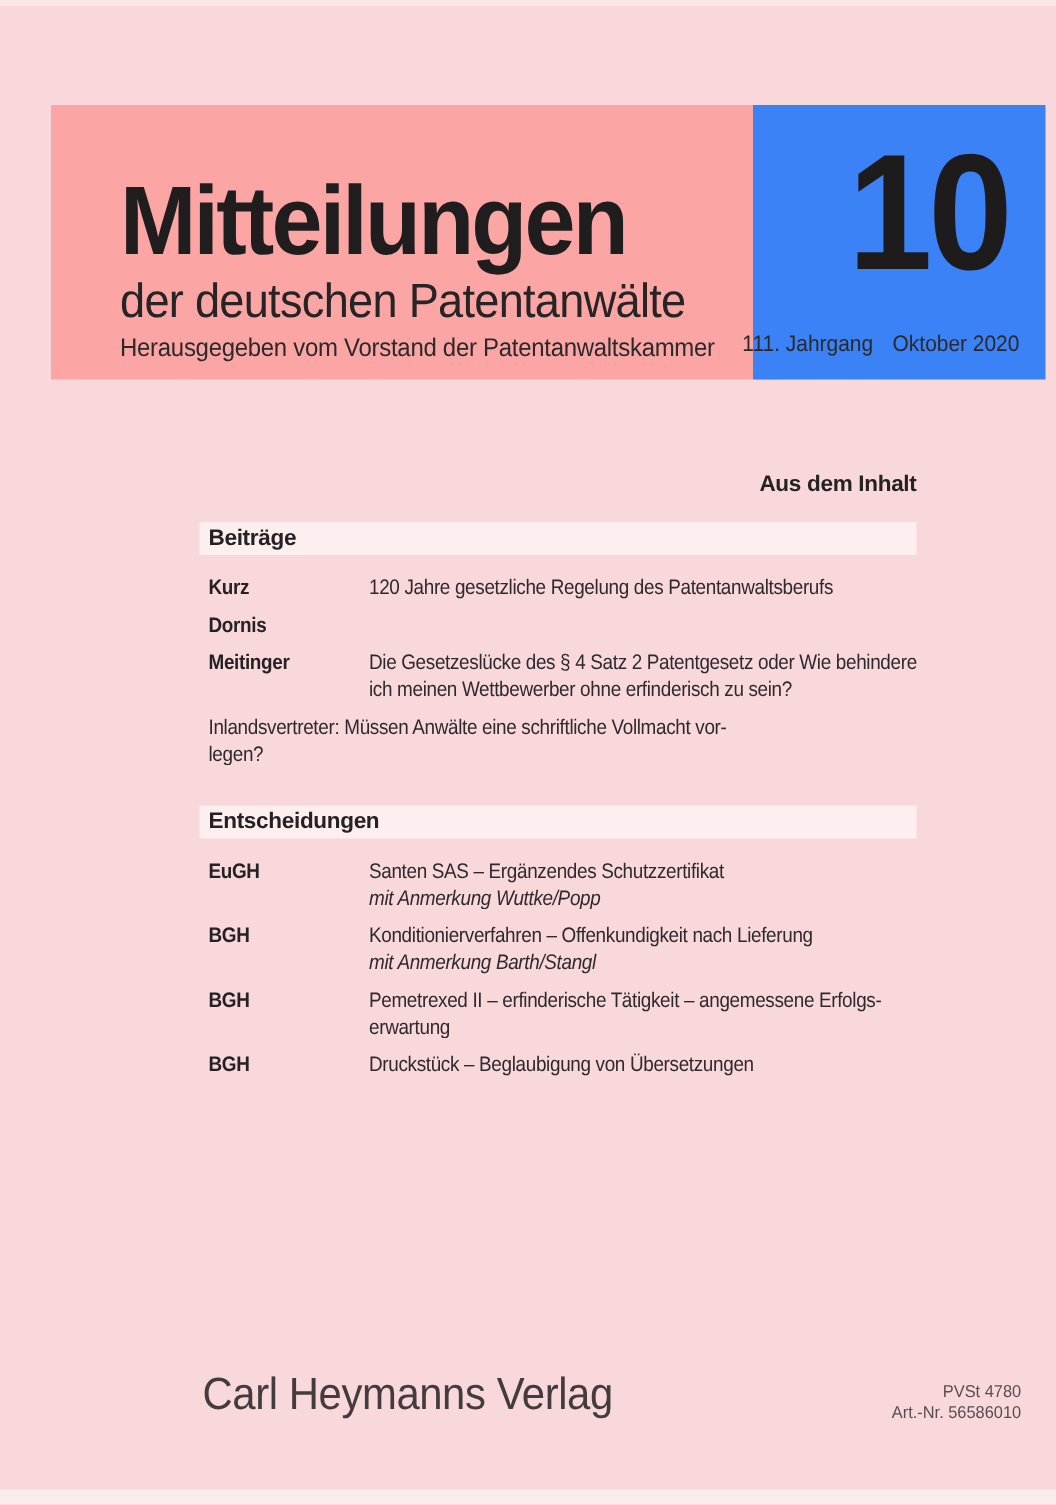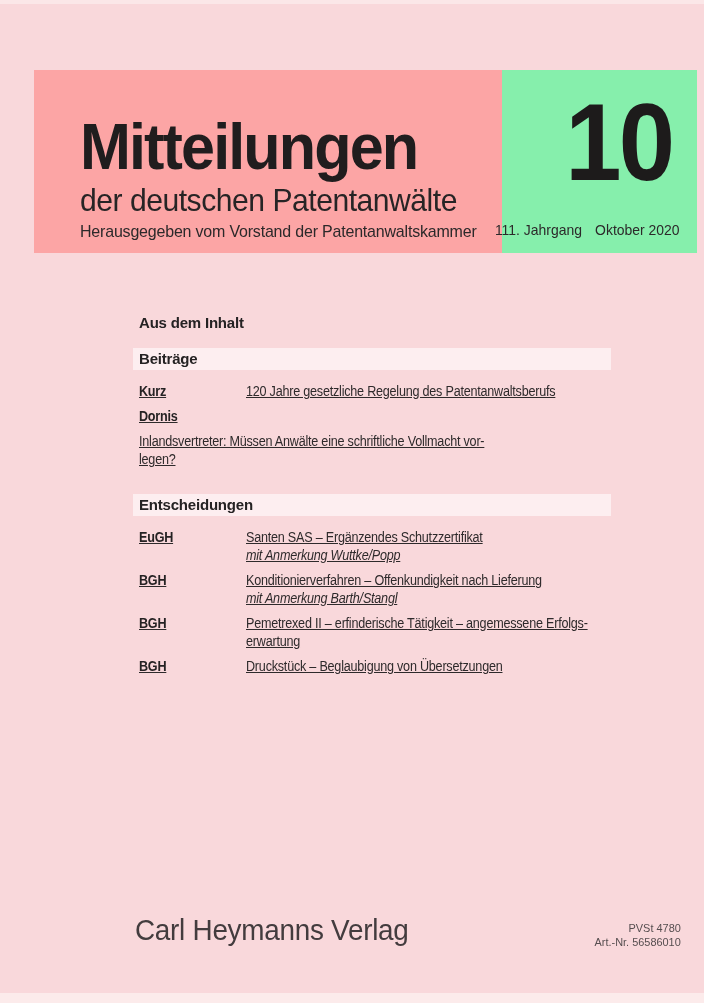--- a/index.html
+++ b/index.html
@@ -47,21 +47,21 @@
     letter-spacing: -0.5px; margin-top: 7px; color: #272425;
   }
   .masthead-tagline {
     font-size: 17px; line-height: 19px; letter-spacing: -0.2px;
     margin-top: 7px; color: #2c292a;
   }
 
   .issue-panel {
     position: absolute; left: 502px; top: 70px;
     width: 195px; height: 183px;
-    background: #86efac;
+    background: #3b82f6;
   }
   .issue-number {
     position: absolute; top: 17px; right: 25px;
     font-size: 110px; font-weight: bold; line-height: 1;
     letter-spacing: -3px; color: #1d1b1b;
     transform: scaleX(0.92); transform-origin: 100% 0;
     white-space: nowrap;
   }
   .issue-meta {
     position: absolute; bottom: 15px; right: 17px;
@@ -71,33 +71,33 @@
   .issue-meta .sep { display: inline-block; width: 14px; }
 
   
   .toc {
     position: absolute; left: 133px; top: 314px; width: 478px;
     color: #2e2a2b;
   }
   .toc-heading {
     font-size: 15px; font-weight: bold; line-height: 18px;
     padding-left: 6px; margin-bottom: 16px;
-    letter-spacing: -0.2px; color: #252223;
+    letter-spacing: -0.2px; color: #252223; text-align: right;
   }
   .toc-band {
     background: #fdeef0; height: 22px; line-height: 22px;
     font-size: 15px; font-weight: bold; padding-left: 6px;
     letter-spacing: -0.2px; color: #252223;
     margin-bottom: 12px;
   }
   .toc-band.second { margin-top: 26px; }
   .toc-row {
     display: grid; grid-template-columns: 107px 1fr;
     padding-left: 6px; margin-bottom: 7px;
-    font-size: 14px; line-height: 18px; text-decoration: underline;
+    font-size: 14px; line-height: 18px;
   }
   .toc-author { font-weight: bold; color: #252223; }
   .cx {
     display: block; transform: scaleX(0.9); transform-origin: 0 0;
     white-space: nowrap; letter-spacing: -0.25px;
   }
   .toc-note { font-style: italic; }
 
   
   .publisher {
@@ -146,20 +146,28 @@
           <div>
             <span class="cx">120 Jahre gesetzliche Regelung des Patentanwaltsberufs</span>
           </div>
         </div>
         <div class="toc-row">
           <div class="toc-author">
             <span class="cx">Dornis</span>
           </div>
         </div>
         <div class="toc-row">
+          <div class="toc-author">
+            <span class="cx">Meitinger</span>
+          </div>
+          <div>
+            <span class="cx">Die Gesetzeslücke des § 4 Satz 2 Patentgesetz oder Wie behindere<br>ich meinen Wettbewerber ohne erfinderisch zu sein?</span>
+          </div>
+        </div>
+        <div class="toc-row">
           <div>
             <span class="cx">Inlandsvertreter: Müssen Anwälte eine schriftliche Vollmacht vor-<br>legen?</span>
           </div>
         </div>
         <div class="toc-band second">Entscheidungen</div>
         <div class="toc-row">
           <div class="toc-author">
             <span class="cx">EuGH</span>
           </div>
           <div>

